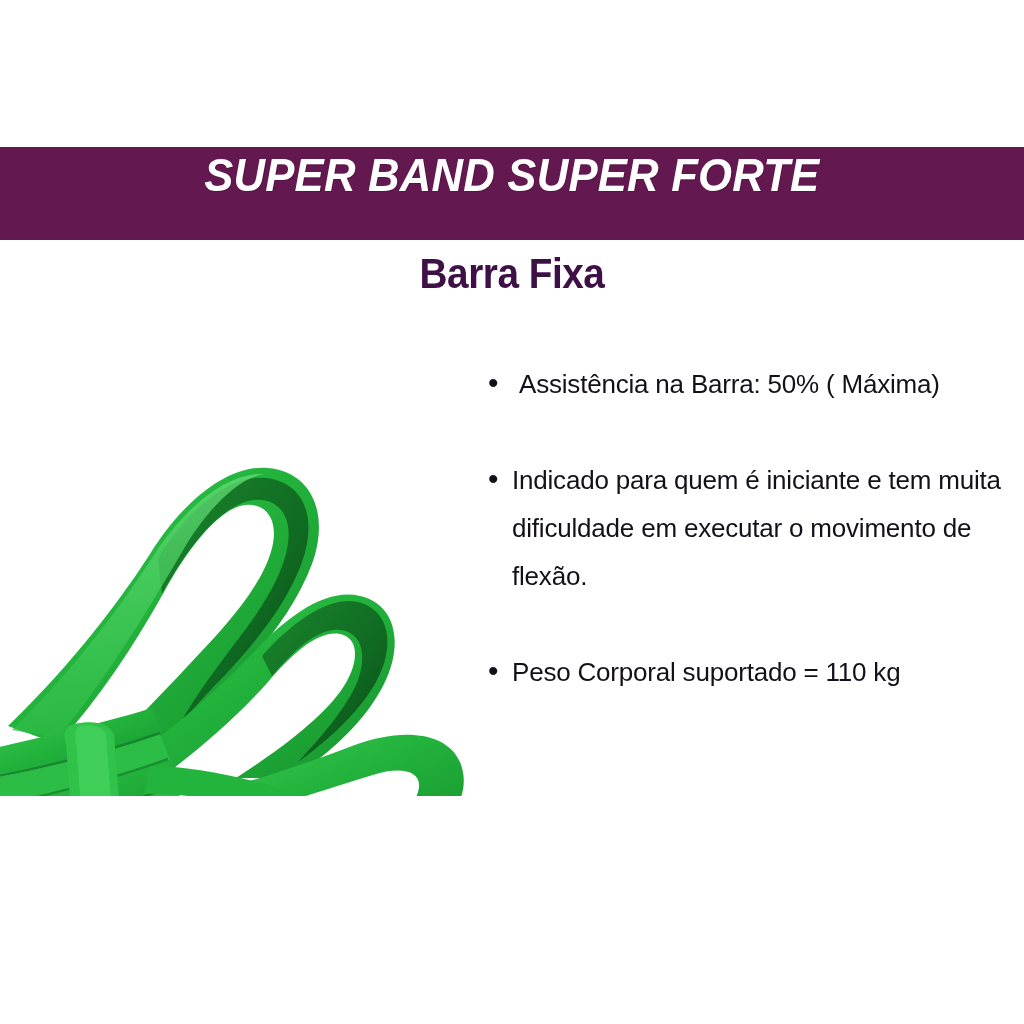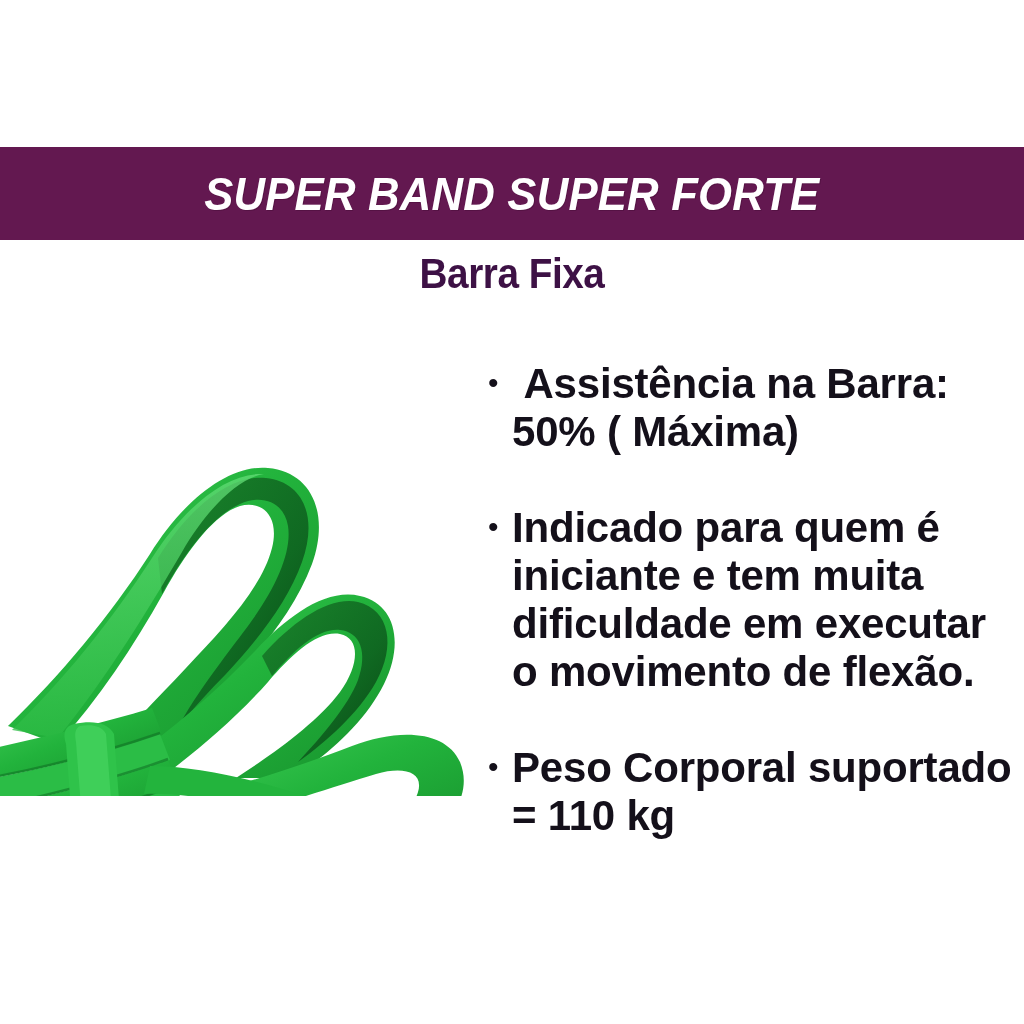--- a/index.html
+++ b/index.html
@@ -21,21 +21,20 @@
 
   
   .banner {
     position: absolute;
     left: 0;
     top: 147px;
     width: 1024px;
     height: 93px;
     background: #631850;
     display: flex;
-    align-items: center;
     justify-content: center;
     box-sizing: border-box;
   }
   .banner-title {
     color: #ffffff;
     font-family: "Liberation Sans", sans-serif;
     font-size: 47px;
     font-weight: bold;
     font-style: italic;
     letter-spacing: 0.2px;
@@ -77,22 +76,22 @@
     width: 24px;
     color: #14101a;
     font-size: 30px;
     line-height: 45px;
     text-align: left;
   }
   .bullet-text {
     flex: 1 1 auto;
     color: #14101a;
     font-family: "Liberation Sans", sans-serif;
-    font-size: 42px;
-    font-weight: bold;
+    font-size: 26px;
+    font-weight: normal;
     line-height: 48px;
     letter-spacing: -0.2px;
     white-space: pre-wrap;
   }
 
   
   .band-art {
     position: absolute;
     left: 0;
     top: 296px;

